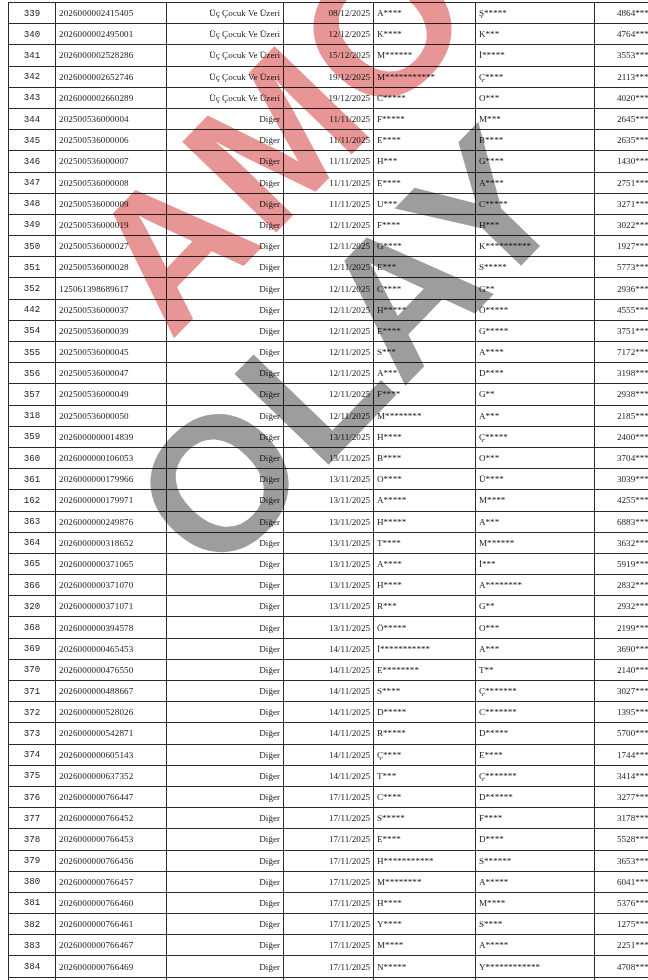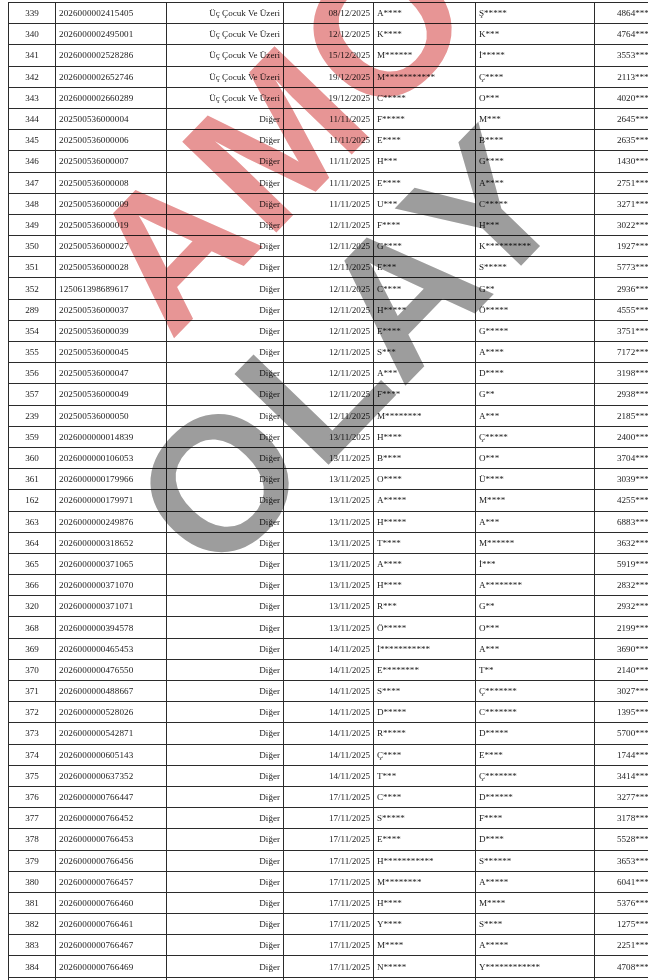--- a/index.html
+++ b/index.html
@@ -77,21 +77,21 @@
   table.data-table td {
     border: 1px solid #2b2b2b;
     height: 20.2px;
     padding: 0 3px;
     overflow: hidden;
     white-space: nowrap;
     color: #1a1a1a;
     background: transparent;
   }
 
-  .c-sira  { width: 40px;  text-align: center; }
+  .c-sira  { width: 40px;  text-align: center; font-family: Liberation Mono, monospace; }
   .c-dosya { width: 104px; text-align: left; letter-spacing: 0.1px; }
   .c-tur   { width: 110px; text-align: right; }
   .c-tarih { width: 83px;  text-align: right; }
   .c-ad    { width: 95px;  text-align: left; }
   .c-soyad { width: 112px; text-align: left; }
   .c-no    { width: 88px;  text-align: center; }
 </style>
 </head>
 <body>
 
@@ -225,21 +225,21 @@
           <tr>
             <td class="c-sira">352</td>
             <td class="c-dosya">125061398689617</td>
             <td class="c-tur">Diğer</td>
             <td class="c-tarih">12/11/2025</td>
             <td class="c-ad">C****</td>
             <td class="c-soyad">G**</td>
             <td class="c-no">2936*******</td>
           </tr>
           <tr>
-            <td class="c-sira">289</td>
+            <td class="c-sira">442</td>
             <td class="c-dosya">202500536000037</td>
             <td class="c-tur">Diğer</td>
             <td class="c-tarih">12/11/2025</td>
             <td class="c-ad">H*****</td>
             <td class="c-soyad">Ö*****</td>
             <td class="c-no">4555*******</td>
           </tr>
           <tr>
             <td class="c-sira">354</td>
             <td class="c-dosya">202500536000039</td>
@@ -270,21 +270,21 @@
           <tr>
             <td class="c-sira">357</td>
             <td class="c-dosya">202500536000049</td>
             <td class="c-tur">Diğer</td>
             <td class="c-tarih">12/11/2025</td>
             <td class="c-ad">F****</td>
             <td class="c-soyad">G**</td>
             <td class="c-no">2938*******</td>
           </tr>
           <tr>
-            <td class="c-sira">239</td>
+            <td class="c-sira">318</td>
             <td class="c-dosya">202500536000050</td>
             <td class="c-tur">Diğer</td>
             <td class="c-tarih">12/11/2025</td>
             <td class="c-ad">M********</td>
             <td class="c-soyad">A***</td>
             <td class="c-no">2185*******</td>
           </tr>
           <tr>
             <td class="c-sira">359</td>
             <td class="c-dosya">2026000000014839</td>

